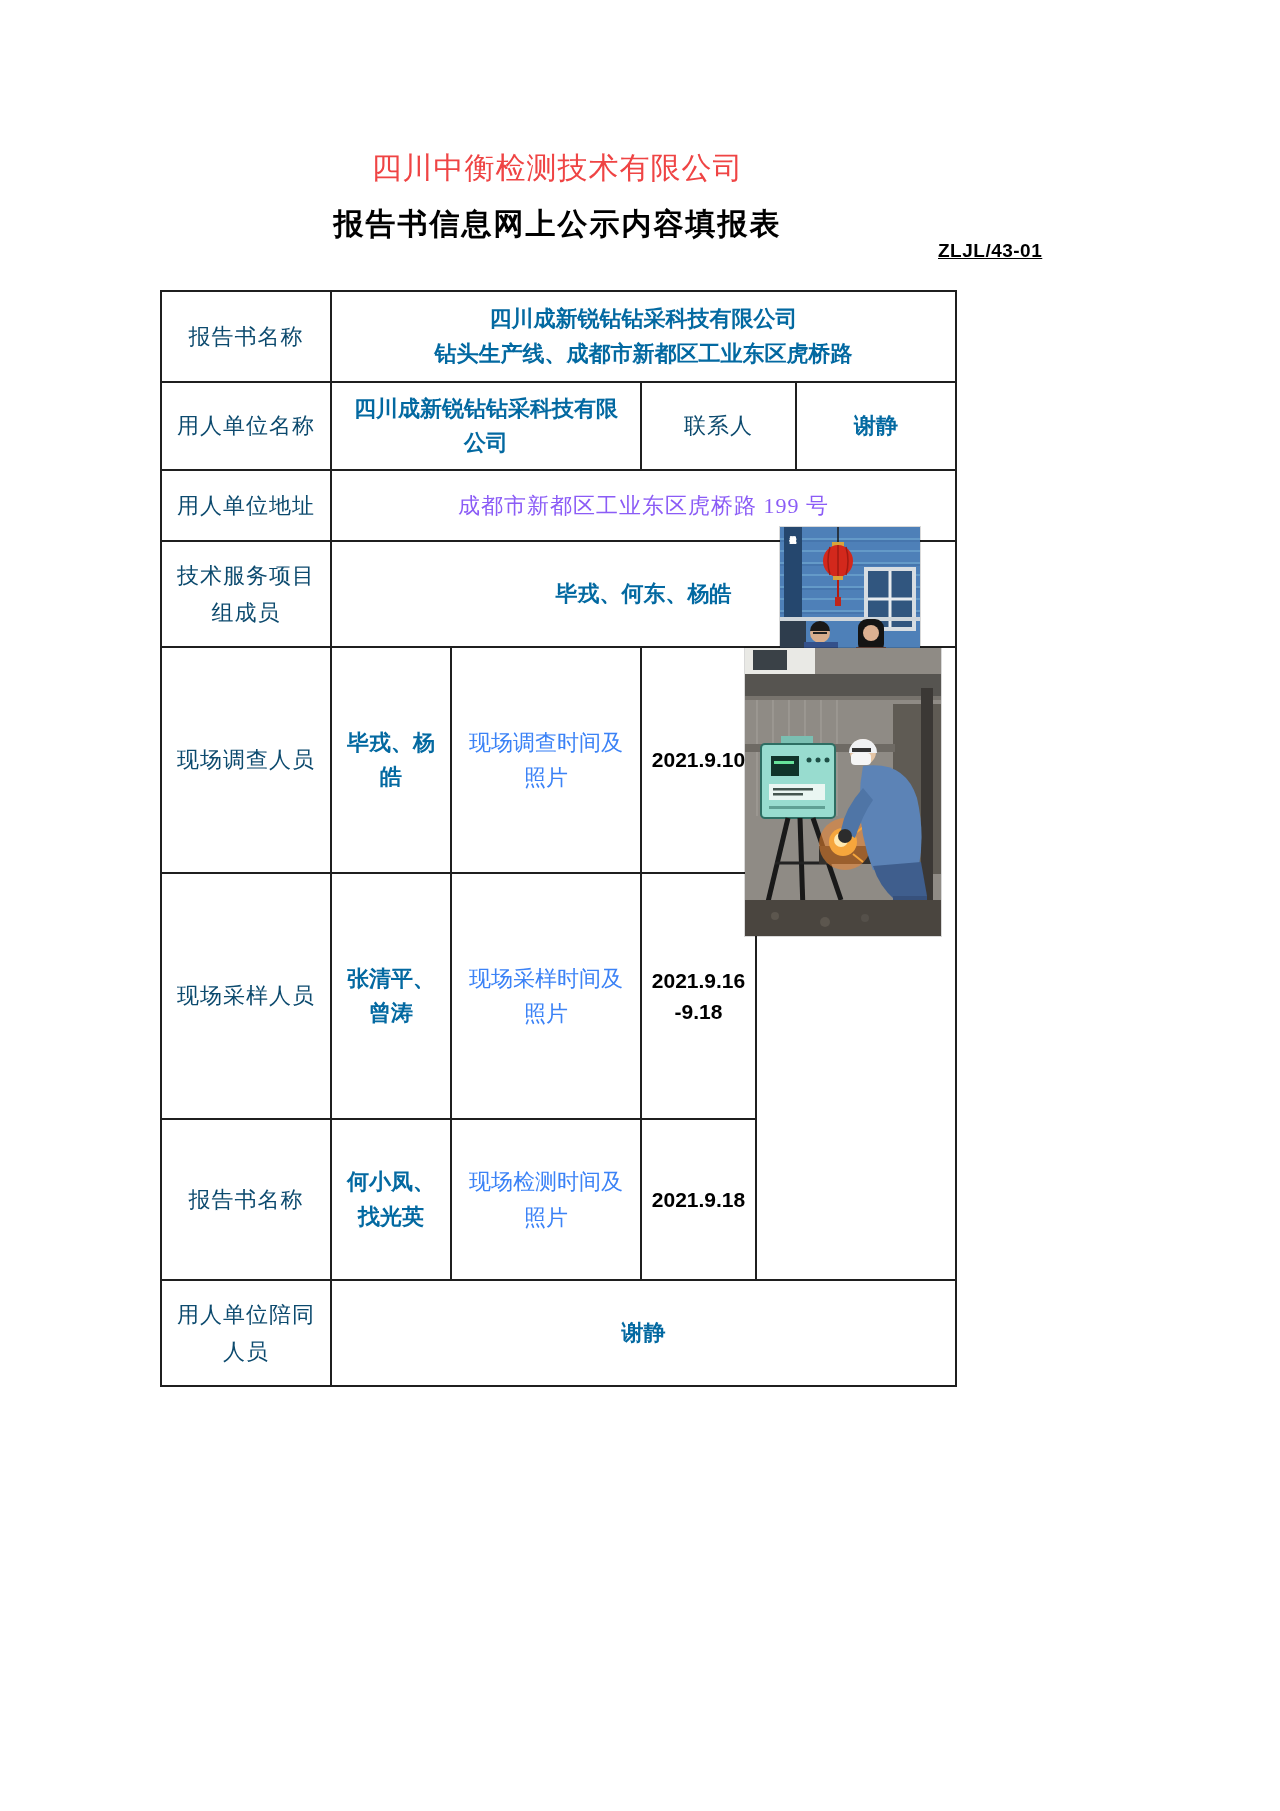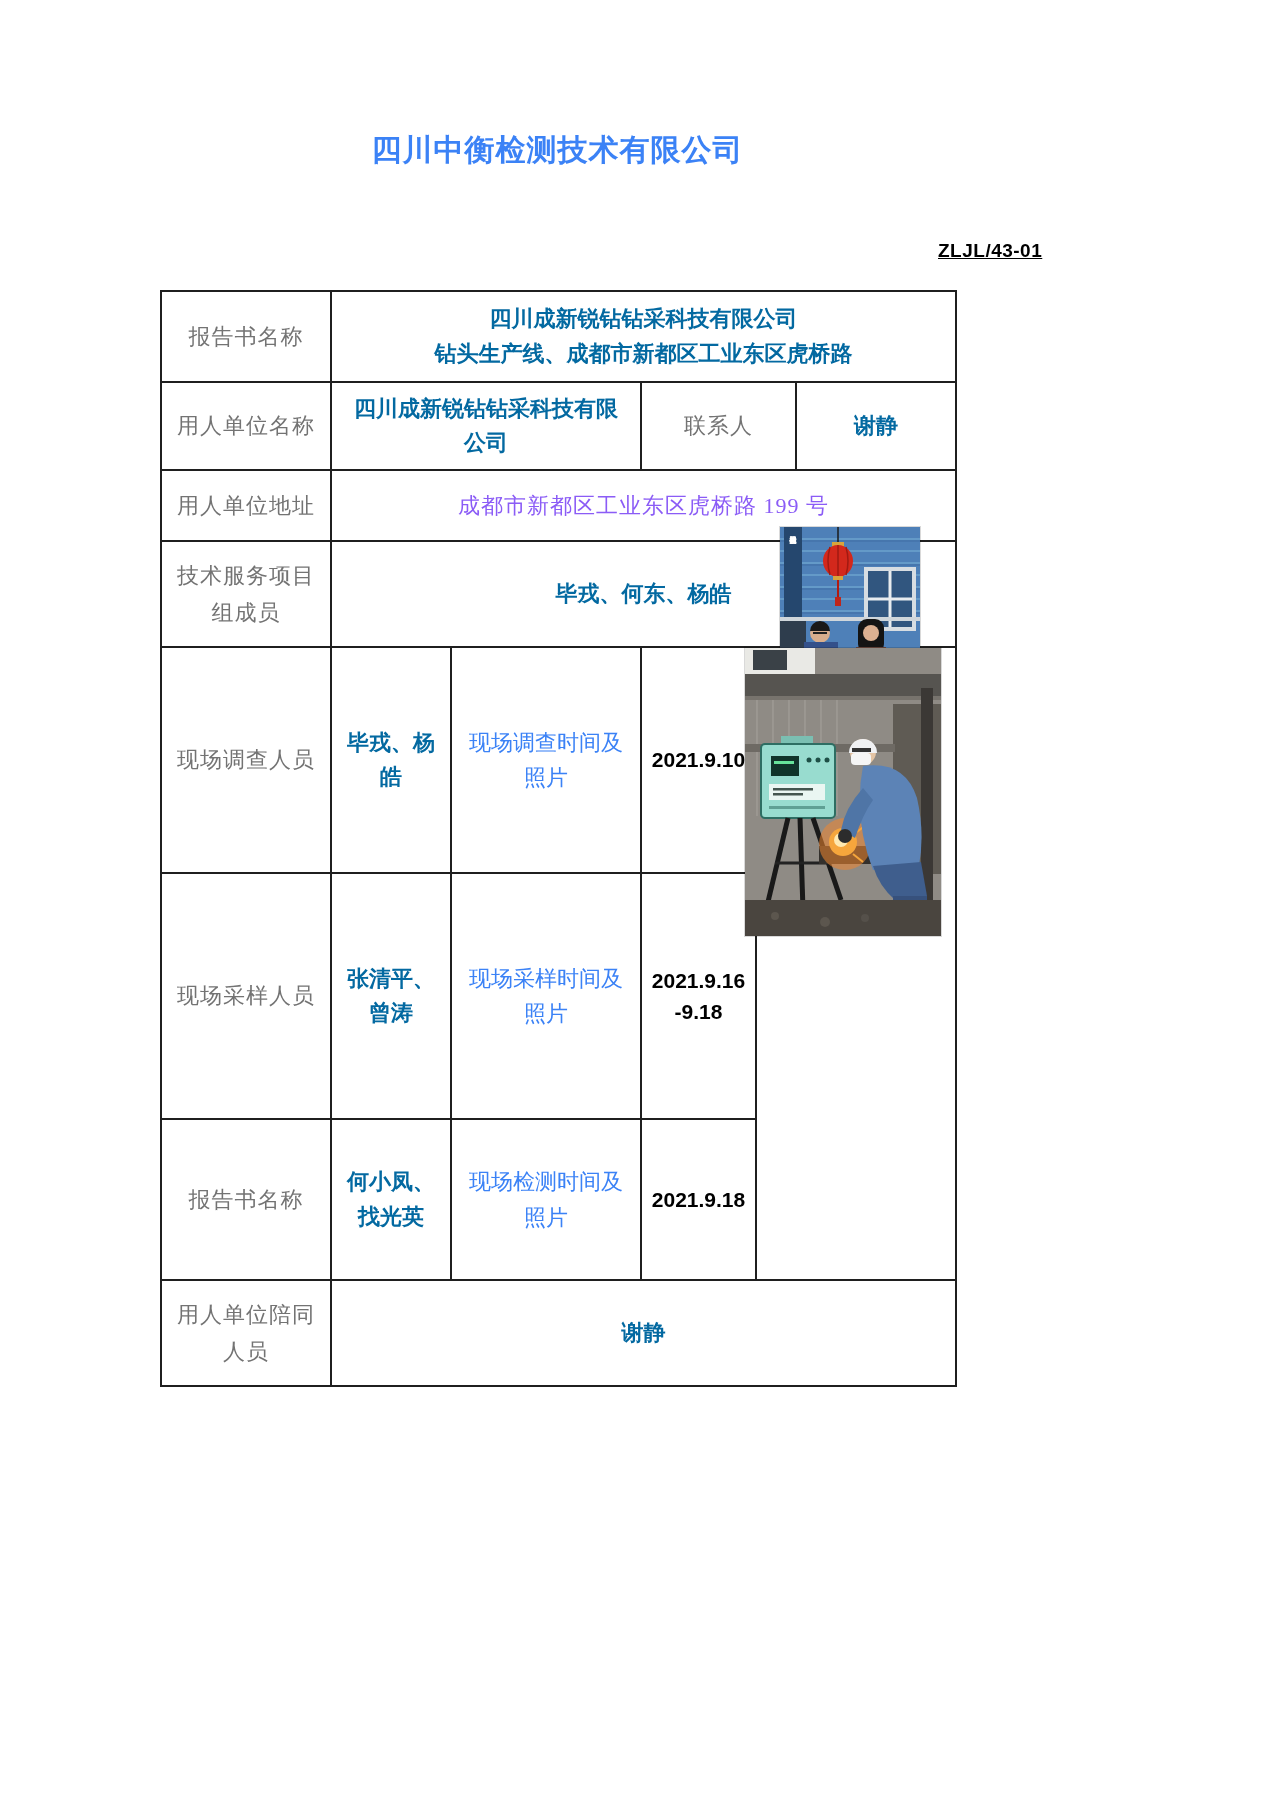--- a/index.html
+++ b/index.html
@@ -2,22 +2,22 @@
 <html><head>
 <meta charset="utf-8">
 <style>
   html,body{margin:0;padding:0;background:#ffffff;}
   .page{
     position:relative;width:1280px;height:1811px;background:#ffffff;
     font-family:"Liberation Sans","DejaVu Sans",sans-serif;color:#111;
     overflow:hidden;
   }
   .page-title{
-    position:absolute;left:160px;top:130px;width:795px;
-    text-align:center;font-size:30px;font-weight:700;letter-spacing:1px;color:#3b82f6;
+    position:absolute;left:160px;top:148px;width:795px;
+    text-align:center;font-size:30px;font-weight:400;letter-spacing:1px;color:#ef4444;
   }
   .form-subtitle{
     position:absolute;left:160px;top:204px;width:795px;
     text-align:center;font-size:30px;font-weight:700;letter-spacing:2px;color:#000;
   }
   .form-code{
     position:absolute;left:938px;top:240px;width:150px;
     font-size:19px;font-weight:700;letter-spacing:0.5px;color:#000;text-decoration:underline;
   }
   table.form-table{
@@ -26,38 +26,39 @@
   }
   table.form-table td{
     border:2px solid #1f1f1f;vertical-align:middle;text-align:center;
     padding:2px 4px;overflow:hidden;
   }
   
   tr.r1 td{height:85px;} tr.r2 td{height:82px;} tr.r3 td{height:65px;}
   tr.r4 td{height:100px;} tr.r5 td{height:220px;} tr.r6 td{height:240px;}
   tr.r7 td{height:155px;} tr.r8 td{height:100px;}
   
-  .lab{font-family:"Liberation Serif","DejaVu Serif",serif;font-size:22px;font-weight:400;letter-spacing:1px;line-height:1.7;color:#737373;}
+  .lab{font-family:"Liberation Serif","DejaVu Serif",serif;font-size:22px;font-weight:400;letter-spacing:1px;line-height:1.7;color:#0c4a6e;}
   .val-b{font-weight:700;font-size:22px;line-height:1.55;color:#0369a1;}
   .val-s{font-family:"Liberation Serif","DejaVu Serif",serif;font-size:22px;font-weight:400;letter-spacing:1px;color:#8b5cf6;}
   .cap{font-family:"Liberation Serif","DejaVu Serif",serif;font-size:22px;font-weight:400;line-height:1.6;color:#3b82f6;}
   .date{font-weight:700;font-size:21px;line-height:1.5;text-align:left;padding-left:3px;color:#000;}
   td.date-cell{text-align:left;padding-left:4px;}
   
   .photo{position:absolute;box-shadow:0 0 0 1px rgba(0,0,0,0.15);}
   .photo-a{left:780px;top:527px;width:140px;height:128px;z-index:2;}
   .photo-b{left:745px;top:648px;width:196px;height:288px;z-index:3;}
   svg{display:block;}
 </style>
 </head>
 <body>
 
 <div class="page">
 
   <div class="page-title">四川中衡检测技术有限公司</div>
+  <div class="form-subtitle">报告书信息网上公示内容填报表</div>
   <div class="form-code">ZLJL/43-01</div>
 
   <table class="form-table">
     <colgroup>
       <col style="width:170px">
         <col style="width:120px">
         <col style="width:190px">
       <col style="width:115px">
         <col style="width:40px">
         <col style="width:160px">

